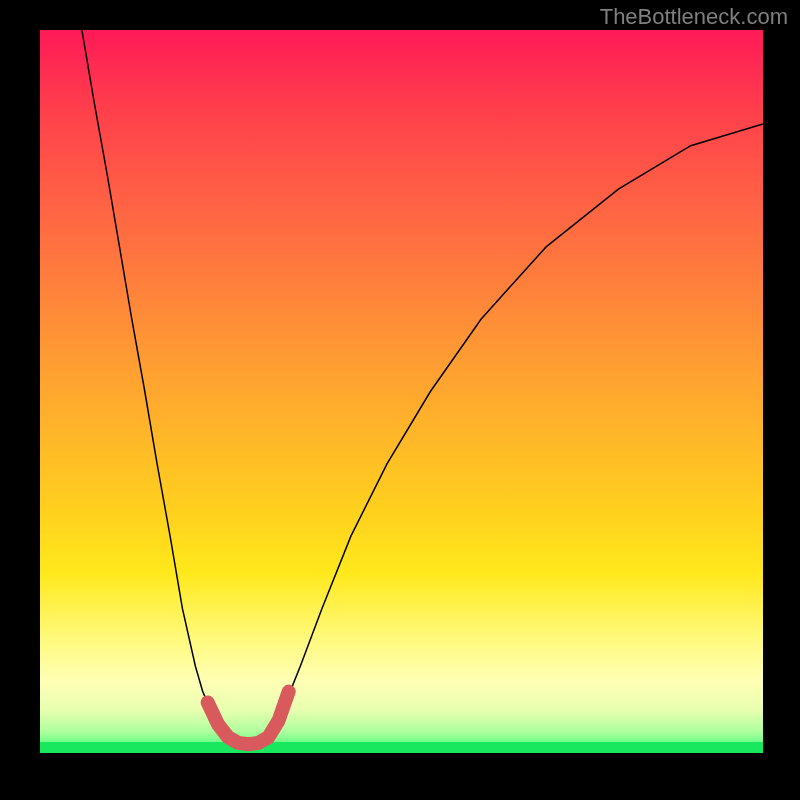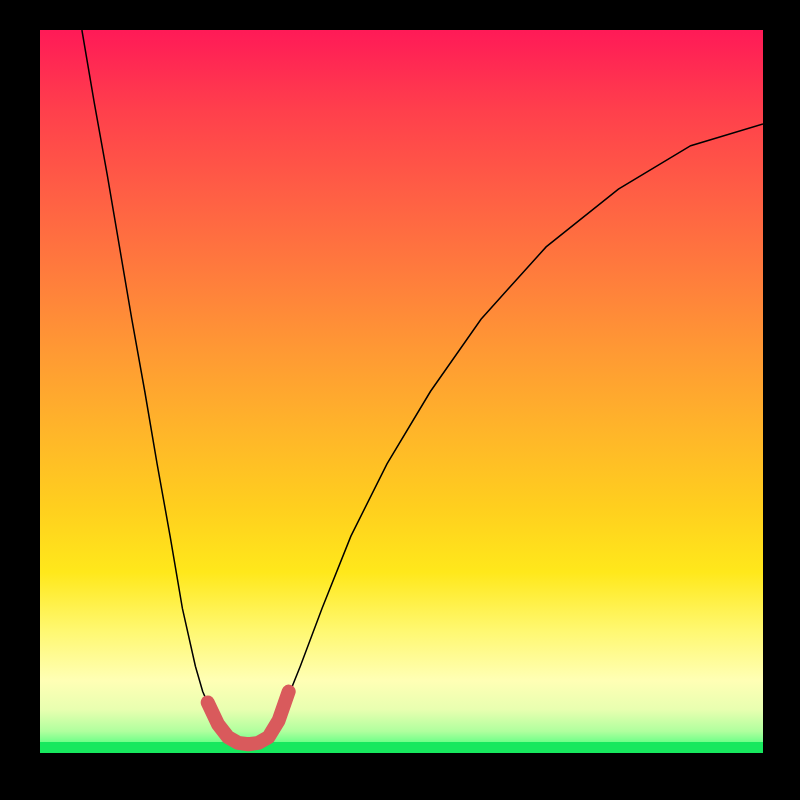--- a/index.html
+++ b/index.html
@@ -23,20 +23,21 @@
       #2fff74 100%)}
   .green-bar{position:absolute;left:0;right:0;bottom:0;height:11px;background:#17e85e}
   svg{position:absolute;inset:0}
   .curve{fill:none;stroke:#000;stroke-width:1.5}
   .thick{fill:none;stroke:#d95a5c;stroke-width:14;stroke-linecap:round;stroke-linejoin:round}
 </style>
 </head>
 <body>
 
 <div class="stage">
+  <div class="watermark">TheBottleneck.com</div>
   <div class="plot">
     <div class="gradient"></div>
     <div class="green-bar"></div>
     <svg viewBox="0 0 723 723">
       <path class="curve" d="M41.9 0.0 L54.2 72.3 L67.2 144.6 L79.5 216.9 L91.8 289.2 L104.8 361.5 L117.1 433.8 L130.1 506.1 L142.4 578.4 L155.4 636.2 L162.7 661.5 L170.6 679.6 L177.9 694.1 L183.6 702.8 L189.4 708.5 L195.2 712.2 L201.0 714.3 L206.8 715.0"></path>
       <path class="curve" d="M206.8 715.0 L212.6 714.3 L219.1 711.4 L225.6 705.6 L235.0 694.1 L245.8 672.4 L260.3 636.2 L282.0 578.4 L310.9 506.1 L347.0 433.8 L390.4 361.5 L441.0 289.2 L506.1 216.9 L578.4 159.1 L650.7 115.7 L723.0 94.0"></path>
       <path class="thick" d="M167.7 672.4 L177.9 694.1 L188.0 707.1 L198.1 712.9 L208.2 714.3 L218.3 712.9 L228.5 707.1 L238.6 690.5 L248.7 661.5"></path>
     </svg>
   </div>
 </div>

